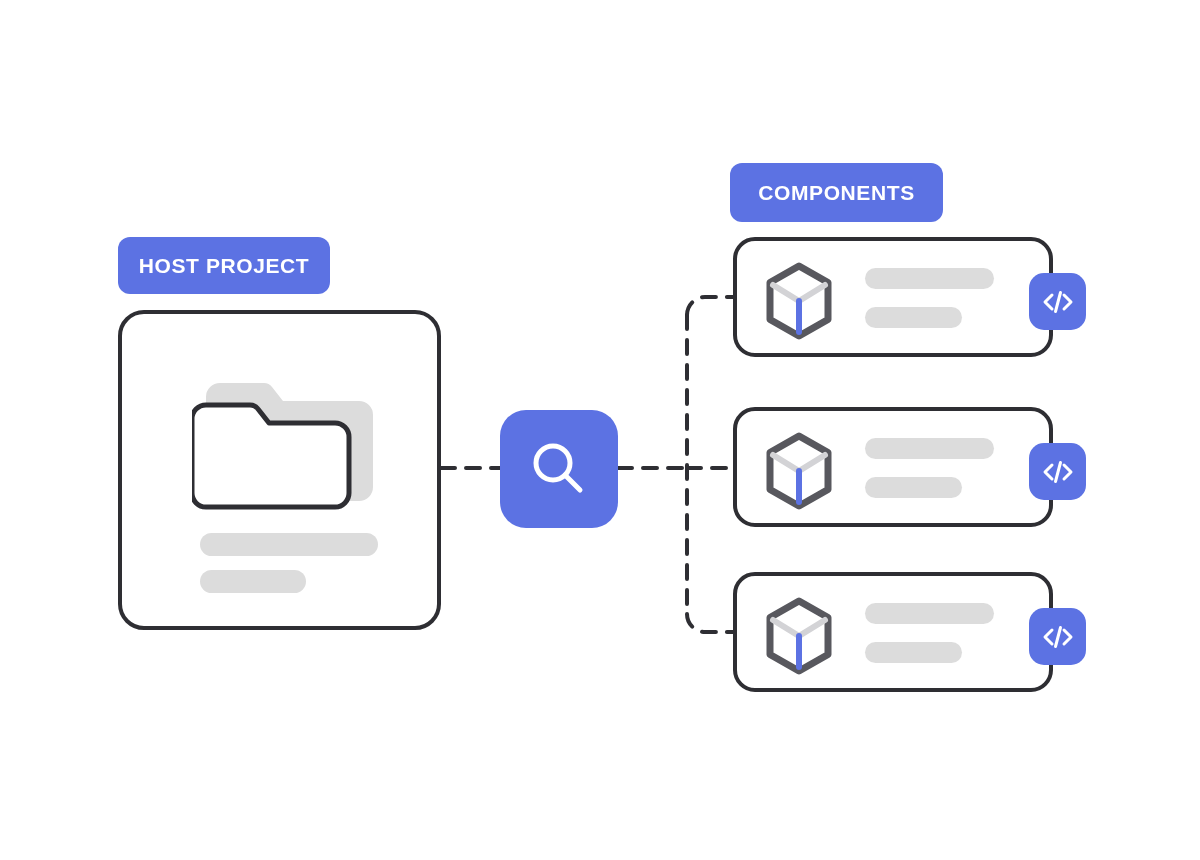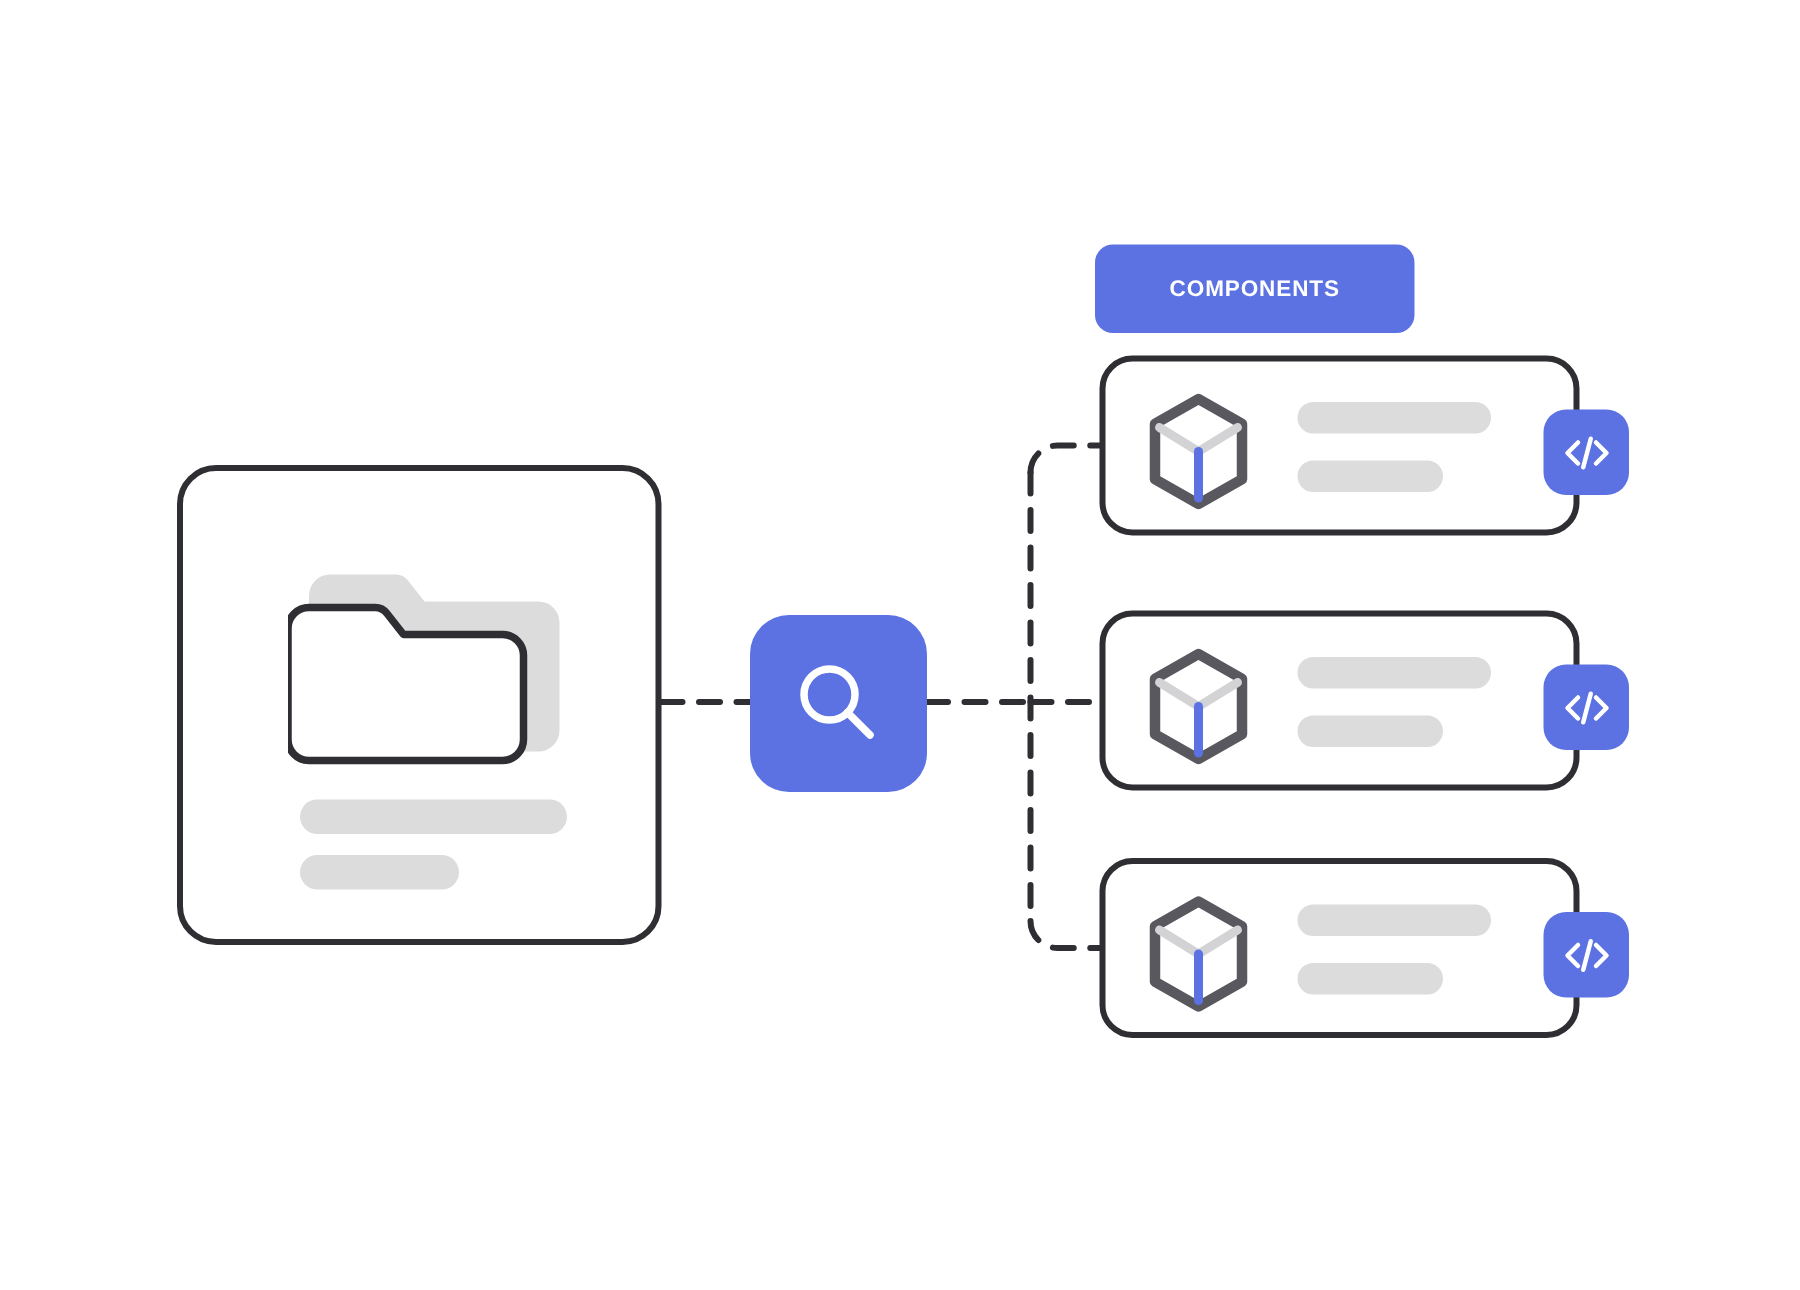--- a/index.html
+++ b/index.html
@@ -30,21 +30,21 @@
 
   
   .badge {
     position: absolute;
     display: flex;
     align-items: center;
     justify-content: center;
     background: #5c72e3;
     color: #ffffff;
     border-radius: 12px;
-    font-size: 15px;
+    font-size: 21px;
     font-weight: bold;
     letter-spacing: 0.6px;
     white-space: nowrap;
   }
   #badge-host {
     left: 118px;
     top: 237px;
     width: 212px;
     height: 57px;
   }
@@ -167,20 +167,23 @@
     <g fill="none" stroke="#2e2e33" stroke-width="4" stroke-linecap="round" stroke-dasharray="14 11">
       <path d="M441,468 L500,468"></path>
       <path d="M618,468 L687,468"></path>
       <path d="M687,315 L687,614"></path>
       <path d="M687,315 A18,18 0 0 1 705,297 L737,297"></path>
       <path d="M687,468 L737,468"></path>
       <path d="M687,614 A18,18 0 0 0 705,632 L737,632"></path>
     </g>
   </svg>
 
+  <div class="badge" id="badge-host">
+    <span>HOST PROJECT</span>
+  </div>
 
   <div id="host-card">
 
     <svg id="host-folder" viewBox="0 0 185 145" xmlns="http://www.w3.org/2000/svg">
 
       <path fill="#dcdcdc" d="M28,14 h44 a10,10 0 0 1 8,4 l11,14 h76 a14,14 0 0 1 14,14 v72
                a14,14 0 0 1 -14,14 h-139 a14,14 0 0 1 -14,-14 v-90
                a14,14 0 0 1 14,-14 z"></path>
 
       <path fill="#ffffff" stroke="#2e2e33" stroke-width="5" stroke-linejoin="round" d="M14,36 h44 a10,10 0 0 1 8,4 l11,14 h66 a14,14 0 0 1 14,14 v56

